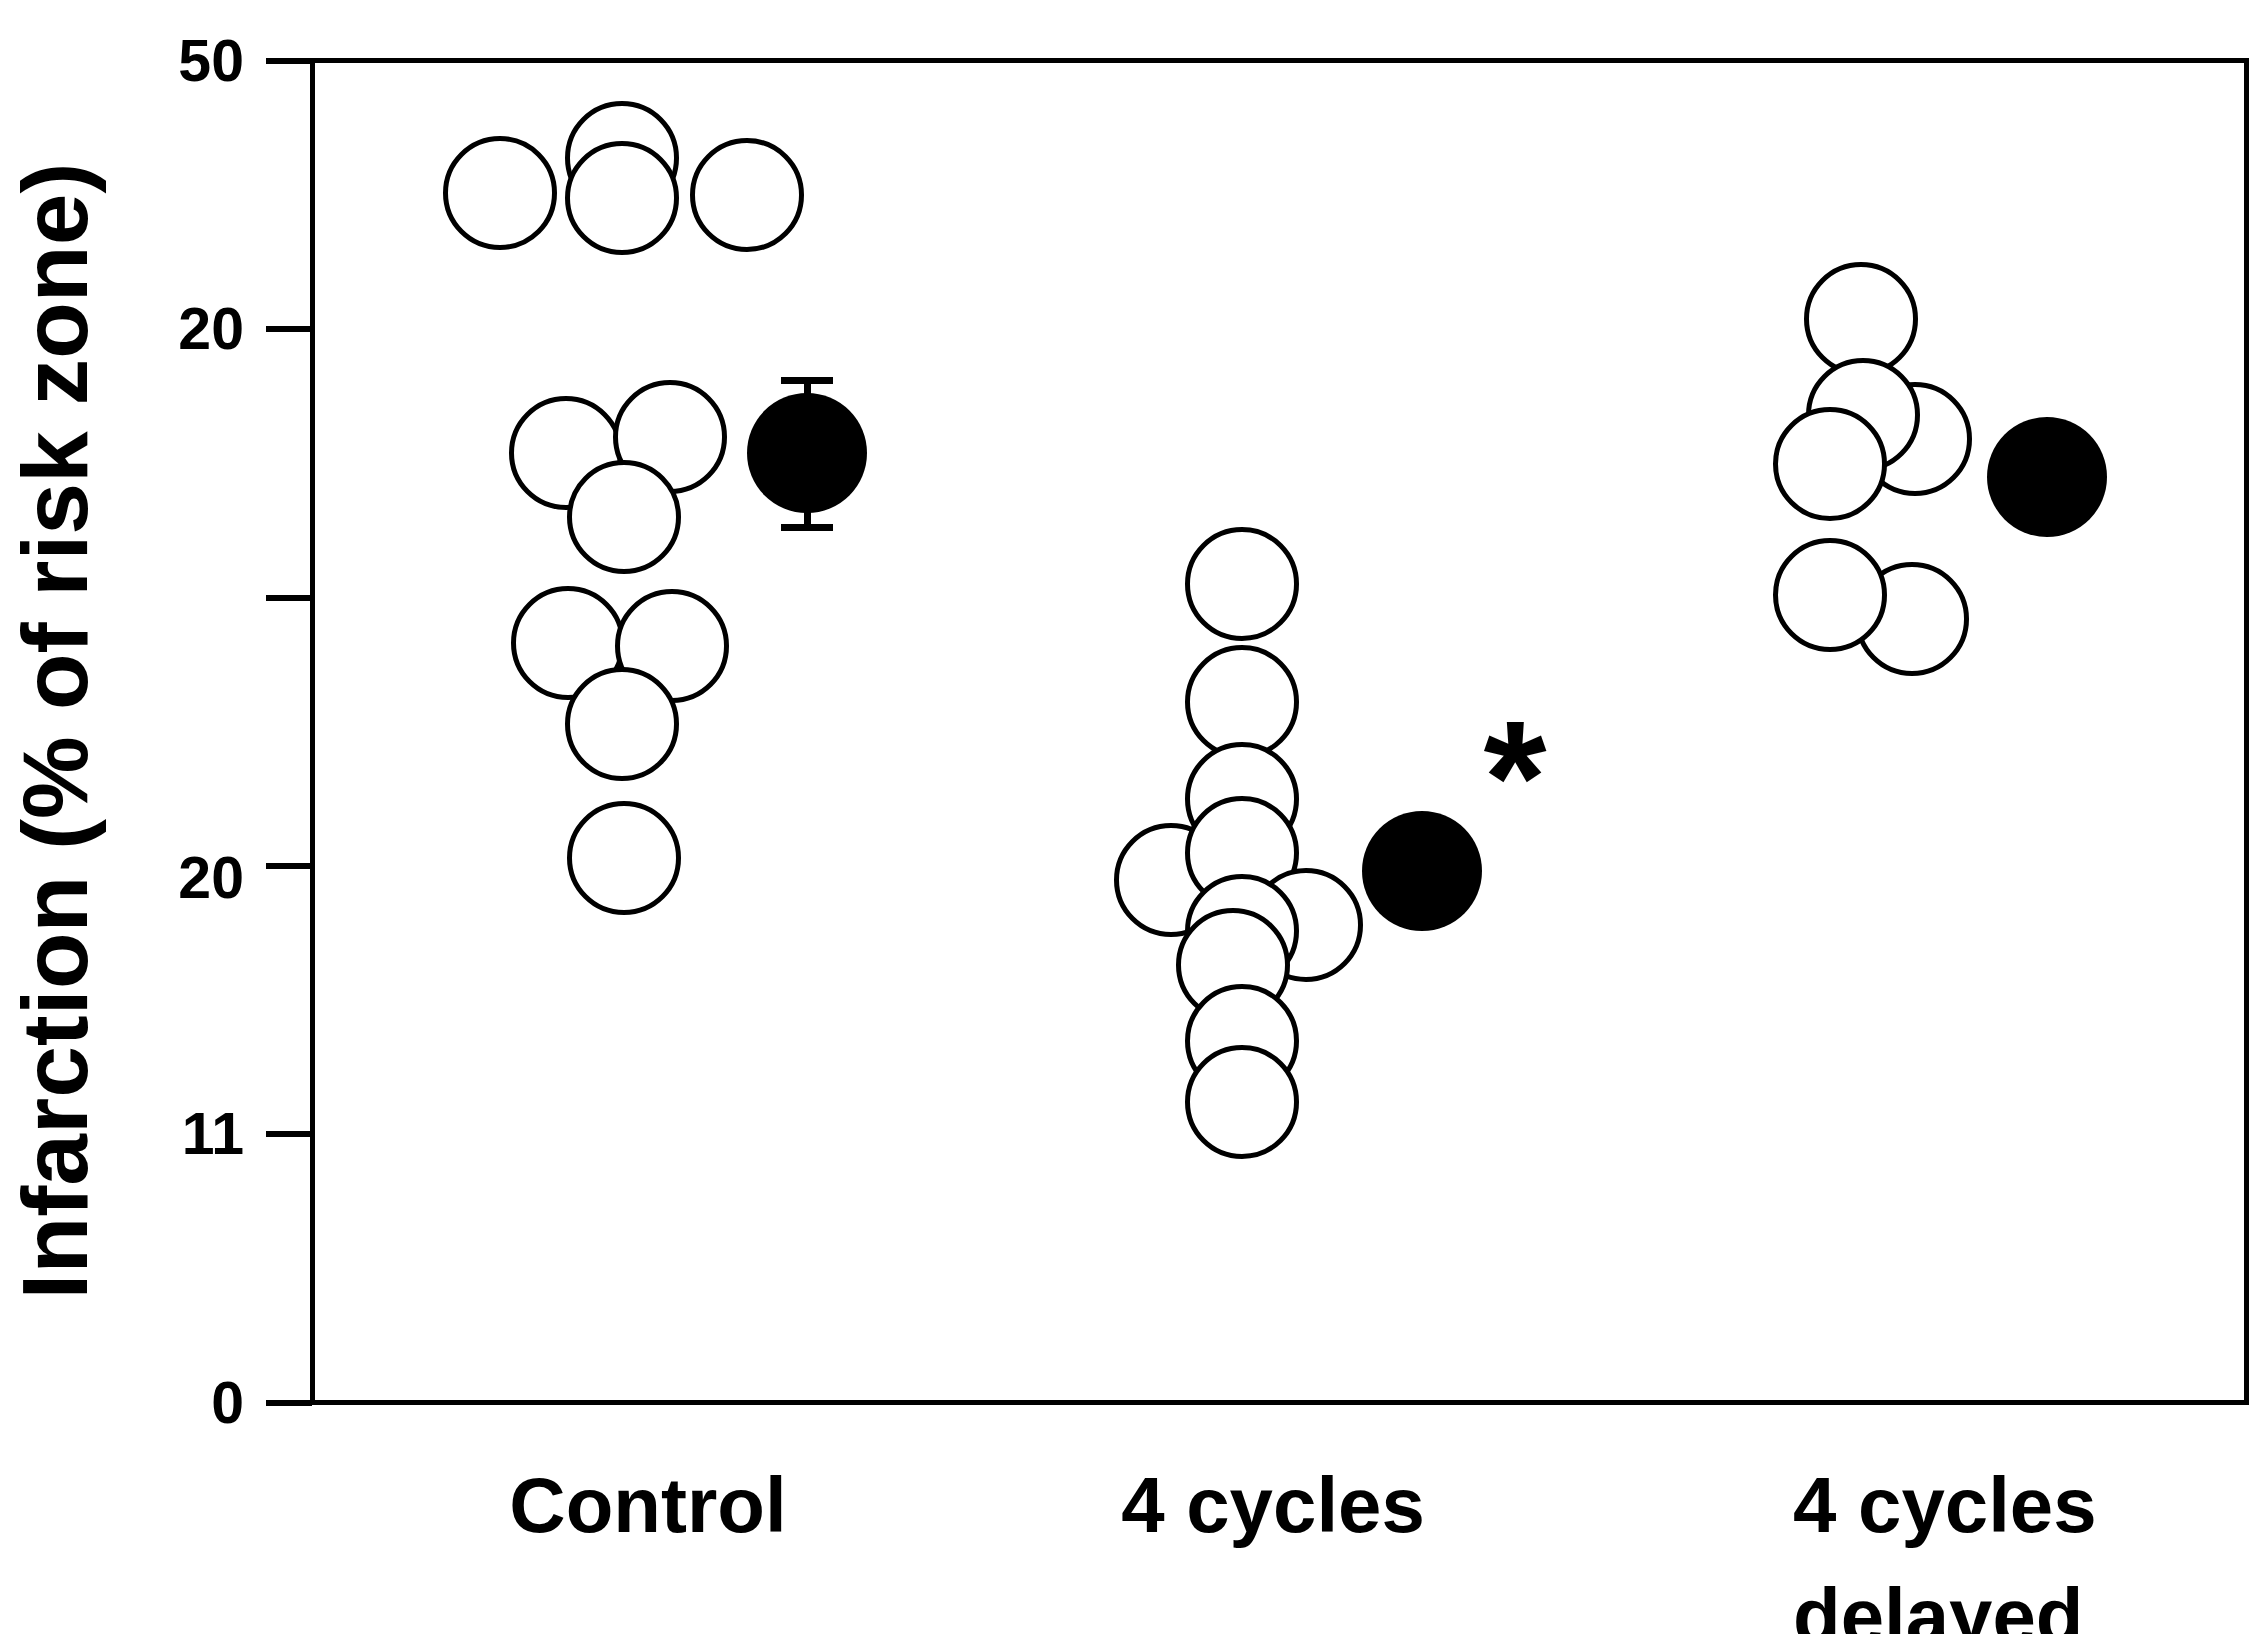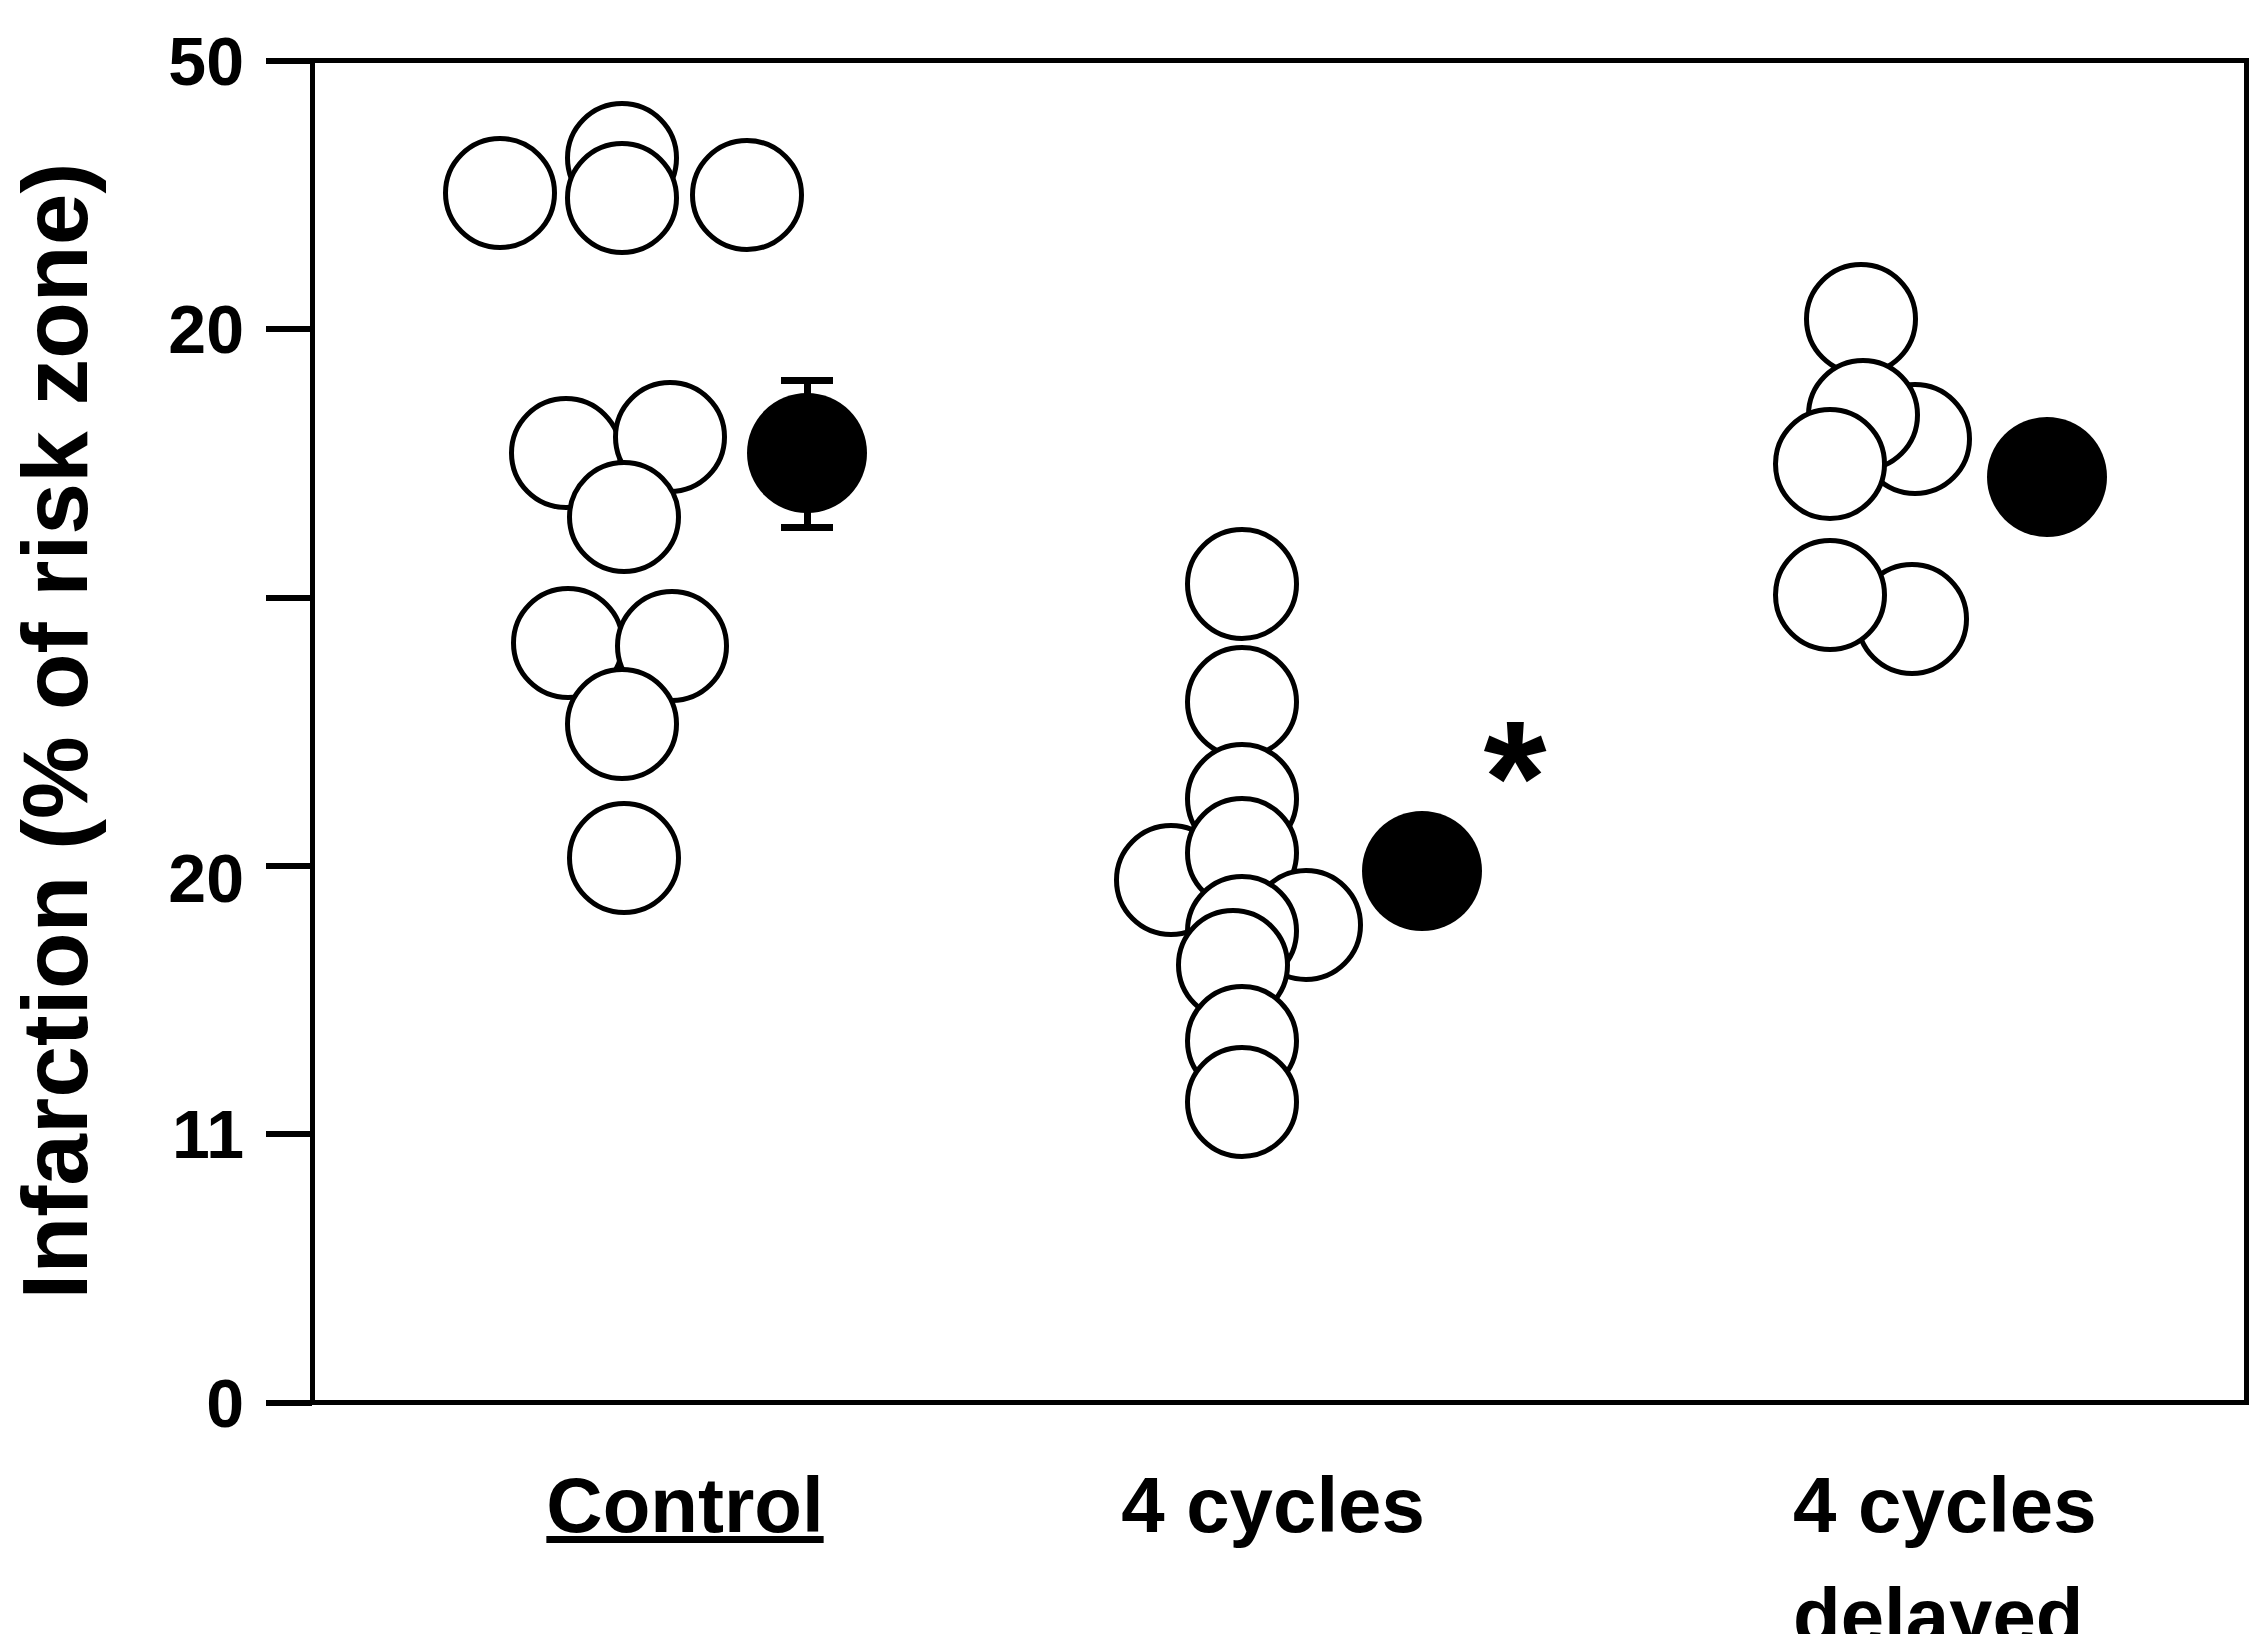--- a/index.html
+++ b/index.html
@@ -18,21 +18,21 @@
     border:5.7px solid #000;
     box-sizing:border-box;
     background:#ffffff;
   }
   .tick-line{
     position:absolute;
     height:5.7px;background:#000;
   }
   .tick-label{
     position:absolute;
-    font-size:68px;line-height:1;
+    font-size:59px;line-height:1;
     text-align:right;
     transform:translateY(-50%);
     font-weight:bold;
     letter-spacing:0;
   }
   #y-axis-title{
     position:absolute;
     left:55px;top:731px;
     transform:translate(-50%,-50%) rotate(-90deg);
     white-space:nowrap;
@@ -90,21 +90,21 @@
     <div class="open-circle" style="left: 613px; top: 380px;"></div>
     <div class="open-circle" style="left: 567px; top: 460px;"></div>
     <div class="open-circle" style="left: 511px; top: 586px;"></div>
     <div class="open-circle" style="left: 615px; top: 589px;"></div>
     <div class="open-circle" style="left: 565px; top: 667px;"></div>
     <div class="open-circle" style="left: 567px; top: 801px;"></div>
     <div class="err-line" style="left: 804px; top: 380px; height: 148px;"></div>
     <div class="err-cap" style="left: 781px; top: 377px;"></div>
     <div class="err-cap" style="left: 781px; top: 524px;"></div>
     <div class="filled-circle" style="left: 747px; top: 393px;"></div>
-    <div class="group-label" style="top: 1450px; left: 685px; text-align: right; transform: translateX(-50%); text-decoration: underline;">Control</div>
+    <div class="group-label" style="top: 1450px; left: 648px; text-align: right; transform: translateX(-50%);">Control</div>
     <div class="open-circle" style="left: 1185px; top: 527px;"></div>
     <div class="open-circle" style="left: 1185px; top: 645px;"></div>
     <div class="open-circle" style="left: 1185px; top: 742px;"></div>
     <div class="open-circle" style="left: 1114px; top: 823px;"></div>
     <div class="open-circle" style="left: 1185px; top: 796px;"></div>
     <div class="open-circle" style="left: 1249px; top: 868px;"></div>
     <div class="open-circle" style="left: 1185px; top: 874px;"></div>
     <div class="open-circle" style="left: 1176px; top: 908px;"></div>
     <div class="open-circle" style="left: 1185px; top: 984px;"></div>
     <div class="open-circle" style="left: 1185px; top: 1045px;"></div>

